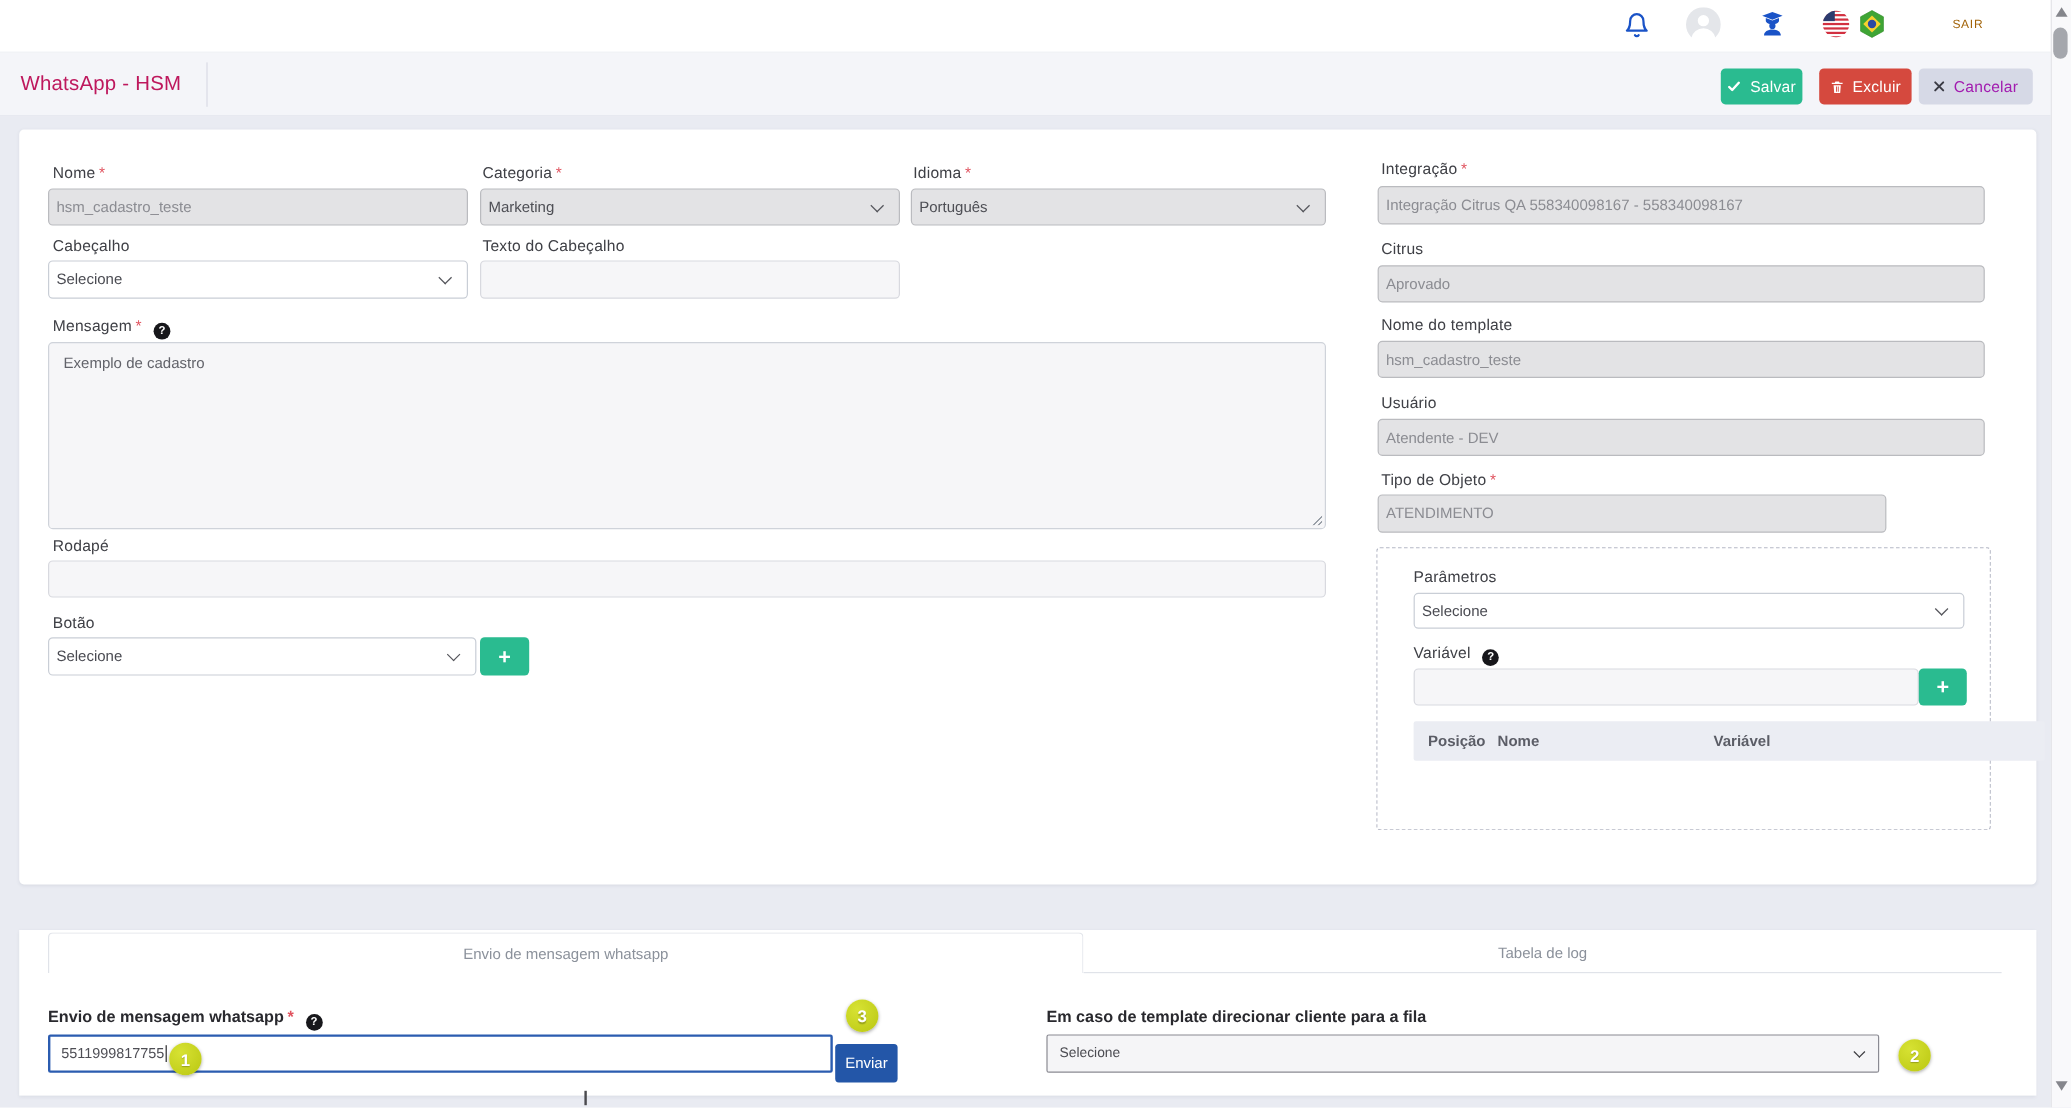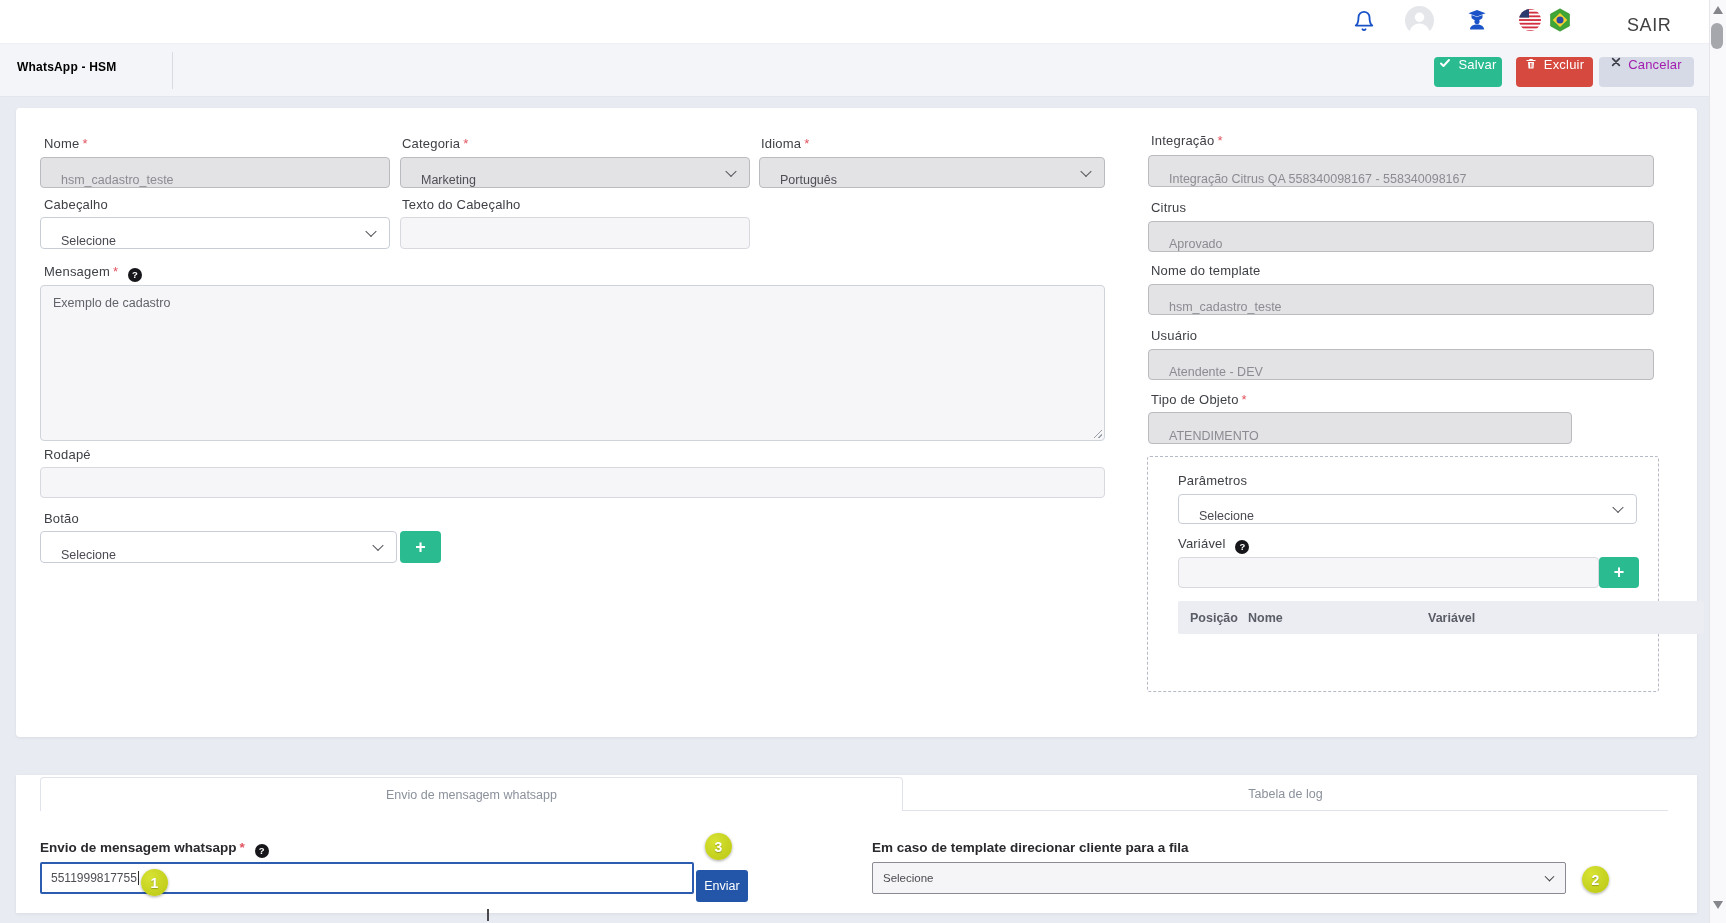--- a/index.html
+++ b/index.html
@@ -1,38 +1,38 @@
 <!DOCTYPE html>
 <html><head>
 <meta charset="utf-8">
 <style>
   html,body{margin:0;padding:0}
   body{width:1726px;height:923px;position:relative;overflow:hidden;background:#e9ebf2;
        font-family:"Liberation Sans",sans-serif;-webkit-font-smoothing:antialiased}
   .abs{position:absolute;box-sizing:border-box}
   
   .topbar{left:0;top:0;width:1709px;height:44px;background:#fff;border-bottom:1px solid #eef0f4}
-  .sair{font-size:18px;color:#404040;letter-spacing:.6px}
+  .sair{font-size:10px;color:#a16207;letter-spacing:.6px}
   
   .header{left:0;top:44px;width:1709px;height:53px;background:#f4f5f9;border-bottom:1px solid #e4e6ee}
-  .title{font-size:12px;font-weight:700;color:#000000;letter-spacing:.2px}
+  .title{font-size:17px;font-weight:400;color:#be185d;letter-spacing:.2px}
   .vdiv{width:1px;background:#d9dbe4}
-  .hbtn{display:flex;align-items:flex-start;justify-content:center;gap:7px;border-radius:4px;
+  .hbtn{display:flex;align-items:center;justify-content:center;gap:7px;border-radius:4px;
         font-size:13px;color:#fff;cursor:pointer;letter-spacing:.2px}
   .b-save{background:#2abb90}.b-del{background:#d5493e}
   .b-cancel{background:#d6d9e6;color:#a21caf}
   
   .card{background:#fff;border-radius:4px;box-shadow:0 1px 3px rgba(40,45,80,.08)}
   
   .lbl{font-size:13px;color:#3f4046;letter-spacing:.2px;white-space:nowrap}
   .req{color:#e0535f;margin-left:3px}
   .help{display:inline-flex;align-items:center;justify-content:center;width:14px;height:14px;
         border-radius:50%;background:#17171b;color:#fff;font-size:9.5px;font-weight:bold;
         margin-left:6px;vertical-align:-2px}
-  .inp{border-radius:4px;font-size:12.5px;display:flex;align-items:flex-end;padding:0 20px;
+  .inp{border-radius:4px;font-size:12.5px;display:flex;align-items:center;padding:0 6px;
        white-space:nowrap;overflow:hidden}
   .dis{background:#e3e3e5;border:1px solid #babbbf}
   .vdark{color:#4e4f55}.vgray{color:#8b8c92}
   .light{background:#f6f6f8;border:1px solid #d8d9df;color:#62636a}
   .white{background:#fff;border:1px solid #c9ced6;color:#4a4b52}
   .chev{position:absolute;right:14px;top:50%;width:7px;height:7px;border-right:1.6px solid #55565c;
         border-bottom:1.6px solid #55565c;transform:translateY(-70%) rotate(45deg)}
   .plus{background:#2abb90;color:#fff;font-size:18px;font-weight:bold;display:flex;
         align-items:center;justify-content:center;border-radius:4px;cursor:pointer}
   .txtarea{background:#f6f6f8;border:1px solid #cfd3da;border-radius:4px;font-size:12.5px;

